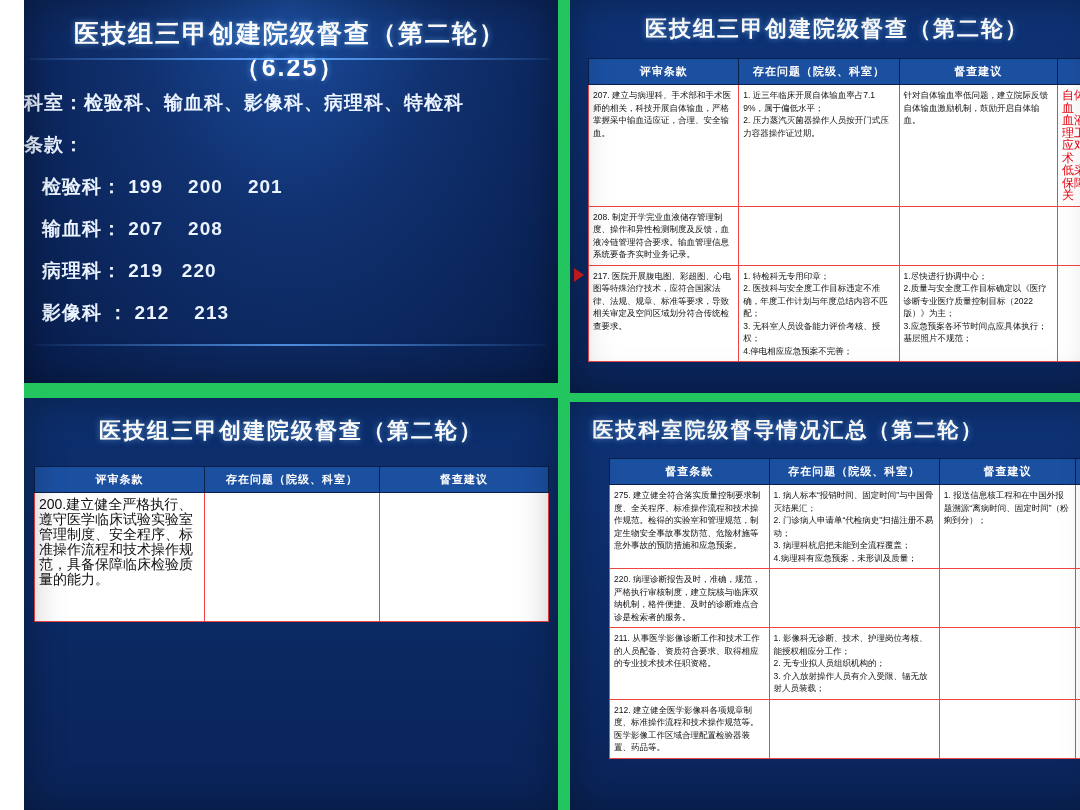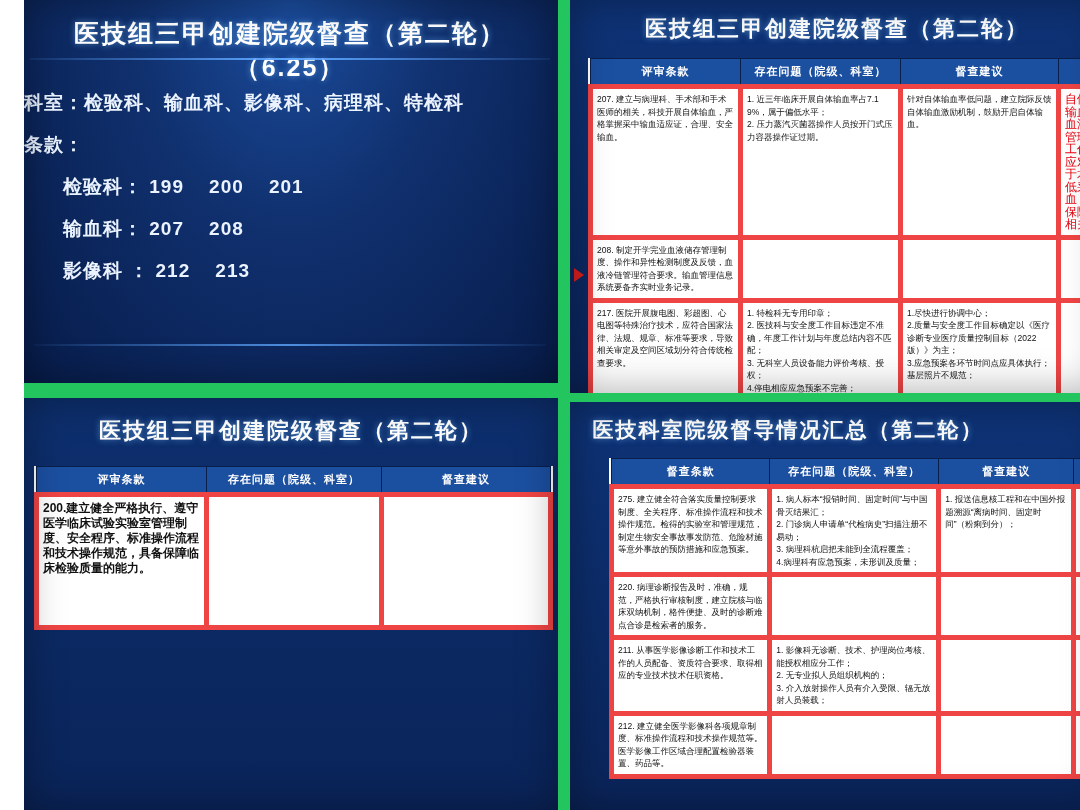--- a/index.html
+++ b/index.html
@@ -64,21 +64,21 @@
     padding-left: 0px;
     font-weight: bold;
     letter-spacing: 1px;
   }
   #slide-a .body .sub {
     padding-left: 0px;
     font-weight: bold;
     letter-spacing: 1px;
   }
   #slide-a .body .row {
-    padding-left: 39px;
+    padding-left: 18px;
     font-weight: bold;
     letter-spacing: 1px;
     white-space: pre;
   }
   #slide-a .bottom-rule {
     position: absolute;
     left: 10px; top: 344px; width: 512px; height: 2px;
     background: linear-gradient(to right, rgba(90,160,255,0.05), #4f8fe0, rgba(90,160,255,0.05));
   }
 
@@ -139,21 +139,21 @@
     color: #ffffff;
     font-size: 11px;
     font-weight: bold;
     letter-spacing: 1px;
     padding: 5px 2px;
     border: 1px solid #0a1f4a;
     text-align: center;
     white-space: nowrap;
   }
   table.grid td {
-    border: 5px solid #ef4444;
+    border: 1px solid #ef4444;
     color: #111111;
     font-size: 8.5px;
     line-height: 12.5px;
     padding: 4px 4px;
     vertical-align: top;
     background: #ffffff;
     word-break: break-all;
   }
   td.num {
     font-size: 8.5px;
@@ -186,20 +186,21 @@
 <div class="page">
 
   <div class="slide" id="slide-a">
     <div class="slide-title title-bar">医技组三甲创建院级督查（第二轮）（6.25）</div>
     <div class="title-underline"></div>
     <div class="body">
       <div class="lead">科室：检验科、输血科、影像科、病理科、特检科</div>
       <div class="sub">条款：</div>
       <div class="row">检验科： 199    200    201</div>
       <div class="row">输血科： 207    208</div>
+      <div class="row">病理科： 219   220</div>
       <div class="row">影像科 ： 212    213</div>
       <div class="row">
         
       </div>
     </div>
     <div class="bottom-rule"></div>
     <div class="edge-shadow"></div>
   </div>
 
   <div class="slide" id="slide-b">
@@ -269,21 +270,21 @@
         </colgroup>
         <thead>
           <tr>
             <th>评审条款</th>
             <th>存在问题（院级、科室）</th>
             <th>督查建议</th>
           </tr>
         </thead>
         <tbody>
           <tr>
-            <td class="num" style="font-size:12px; line-height:15px; height:120px;font-weight:bold;">200.建立健全严格执行、遵守医学临床试验实验室管理制度、安全程序、标准操作流程和技术操作规范，具备保障临床检验质量的能力。</td>
+            <td class="num" style="font-size:14px; line-height:15px; height:120px;">200.建立健全严格执行、遵守医学临床试验实验室管理制度、安全程序、标准操作流程和技术操作规范，具备保障临床检验质量的能力。</td>
             <td style="font-size:9.5px;"></td>
             <td style="font-size:9.5px;"></td>
           </tr>
         </tbody>
       </table>
     </div>
     <div class="edge-shadow"></div>
   </div>
 
   <div class="slide" id="slide-d">

